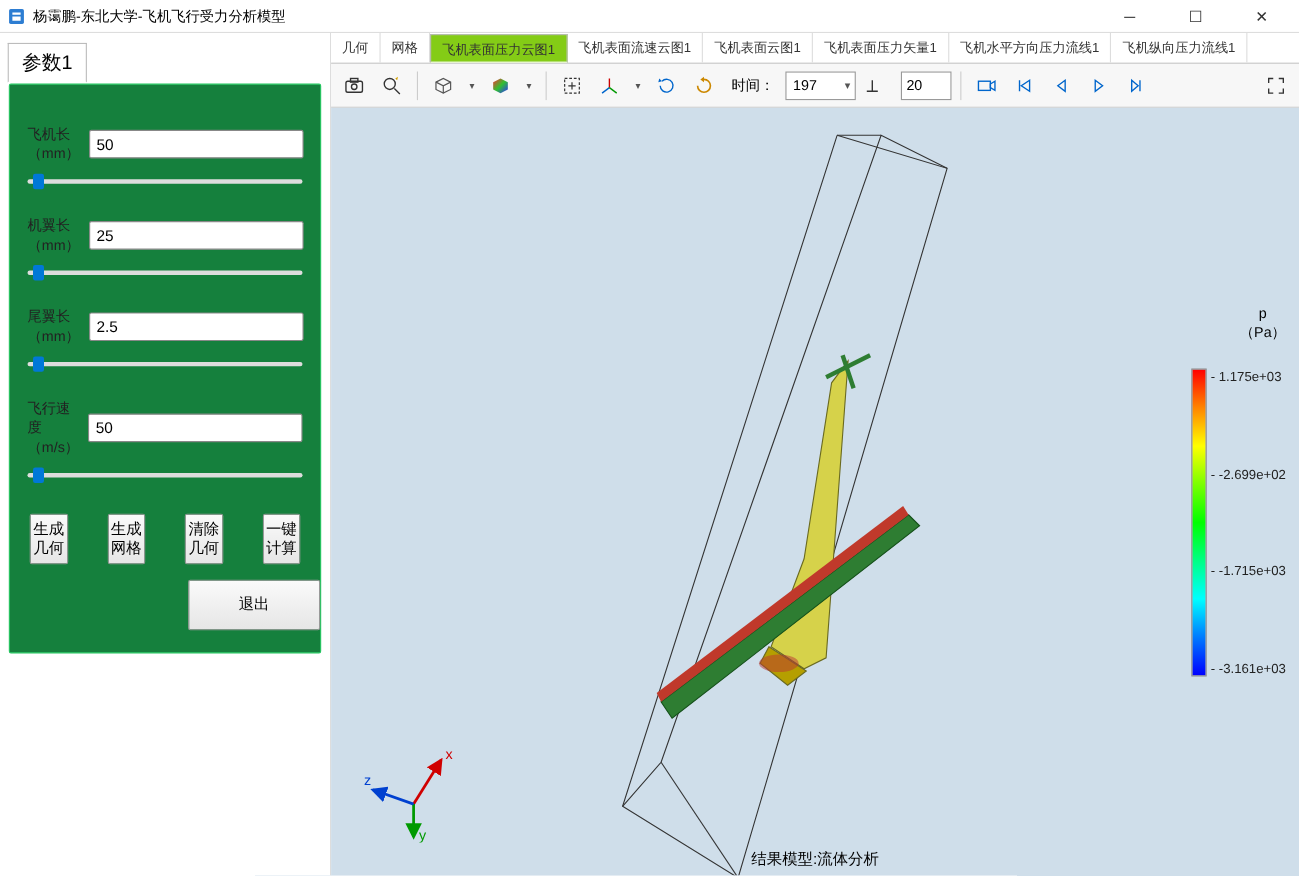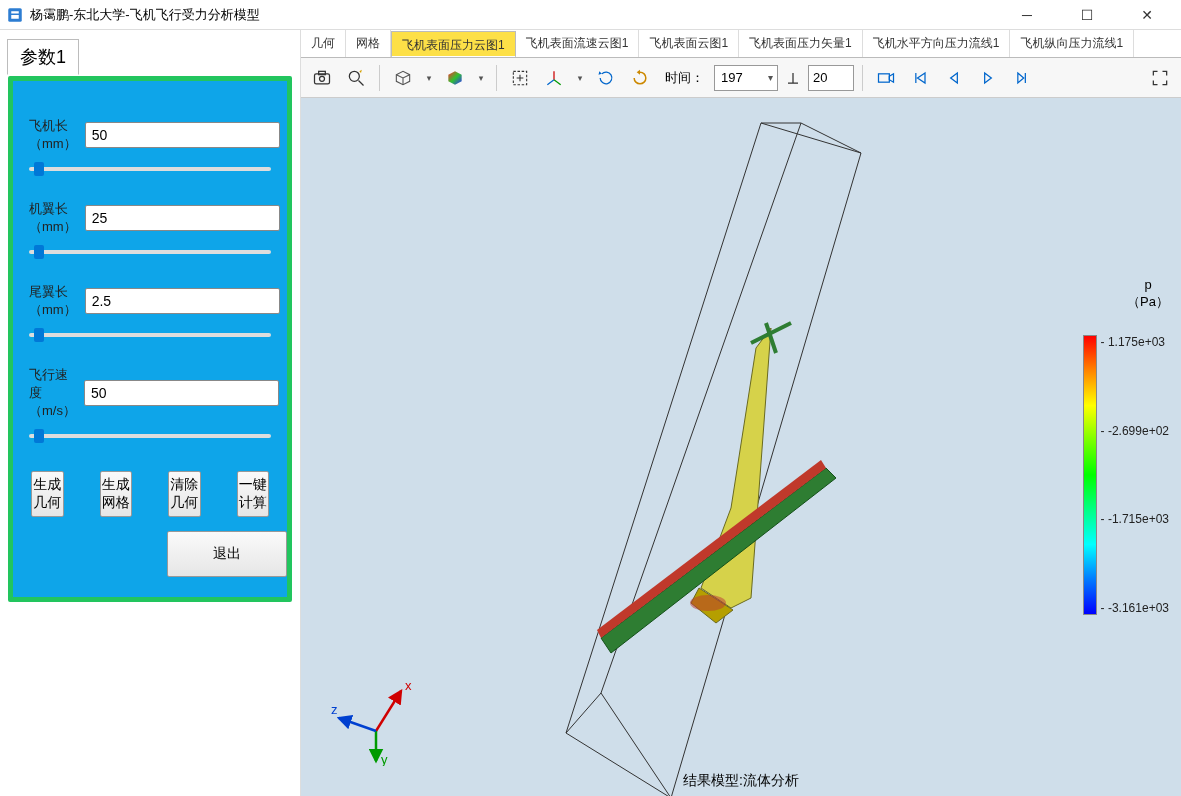--- a/index.html
+++ b/index.html
@@ -9,21 +9,21 @@
 .titlebar { height: 30px; display: flex; align-items: center; padding: 0 6px; border-bottom: 1px solid #ddd; }
 .titlebar .app-icon { width: 18px; height: 18px; margin-right: 6px; display:flex; align-items:center; justify-content:center;}
 .titlebar .title { flex: 1; font-size: 13px; }
 .titlebar .win-btns { display: flex; gap: 20px; margin-right: 8px; }
 .titlebar .win-btn { width: 40px; height: 28px; display:flex; align-items:center; justify-content:center; font-size:14px; color:#333; }
 
 .main { display:flex; height: calc(796px - 30px); }
 
 
 .left { width: 300px; padding: 10px 8px; }
-.param-card { border: 5px solid #22c55e; border-radius: 2px; padding-bottom: 20px; background:#0ea5e9; }
+.param-card { border: 1px solid #22c55e; border-radius: 2px; padding-bottom: 20px; background:#15803d; }
 .param-tab { position: relative; top:-1px; display:inline-block; border:1px solid #bcbcbc; border-bottom:1px solid #fff; padding: 5px 12px; font-size: 18px; background:#fff; margin-left:-1px; }
 .param-body { padding: 10px 16px 0 16px; }
 .field { margin-top: 26px; }
 .field-row { display:flex; align-items:center; gap:8px; }
 .field-label { width: 90px; font-size: 13px; color:#222; }
 .field-input { flex:1; height: 26px; border:1px solid #888; padding: 2px 6px; font-size:14px; border-radius:2px; }
 .slider { width: 100%; margin-top: 6px; }
 .slider input[type=range] { width:100%; -webkit-appearance:none; height:4px; background:#ddd; border-radius:2px; }
 .slider input[type=range]::-webkit-slider-thumb { -webkit-appearance:none; width:10px; height:14px; background:#0078d7; border-radius:2px; }
 
@@ -31,32 +31,32 @@
 .pbtn { height: 46px; border:1px solid #999; background: linear-gradient(#fafafa,#e6e6e6); font-size: 14px; cursor:pointer; border-radius:2px; }
 .exit-row { display:flex; justify-content:flex-end; margin-top:4px; }
 .exit-row .pbtn { width: 120px; }
 
 
 .right { flex:1; display:flex; flex-direction:column; border-left:1px solid #ddd; }
 
 
 .tabs { display:flex; height: 28px; border-bottom:1px solid #bbb; background:#fff; font-size:12px; overflow:hidden;}
 .tab { padding: 5px 10px; border-right:1px solid #ddd; white-space:nowrap; color:#333; cursor:pointer; }
-.tab.active { background:#fde047; border-bottom:2px solid #fff; position:relative; top:1px; border-top:1px solid #bbb; border-left:1px solid #bbb; border-right:1px solid #bbb;text-align:center;}
+.tab.active { background:#84cc16; border-bottom:2px solid #fff; position:relative; top:1px; border-top:1px solid #bbb; border-left:1px solid #bbb; border-right:1px solid #bbb;text-align:center;}
 
 
 .toolbar { display:flex; align-items:center; height: 40px; padding: 2px 6px; gap:4px; border-bottom:1px solid #ccc; background:#f7f7f7;}
 .tbtn { width:30px; height:30px; border:1px solid transparent; display:flex; align-items:center; justify-content:center; border-radius:3px; cursor:pointer; }
 .tbtn svg { width:20px; height:20px; }
 .tdd { width:14px; display:flex; align-items:center; justify-content:center; color:#555; font-size:9px; cursor:pointer;}
 .sep { width:1px; height:26px; background:#ccc; margin:0 4px; }
 .tlabel { font-size:13px; margin: 0 6px; }
 .tsel { height:26px; border:1px solid #999; background:#fff; padding:2px 20px 2px 6px; font-size:13px; min-width:64px; position:relative; display:flex; align-items:center;}
 .tsel::after { content:"▾"; position:absolute; right:4px; font-size:10px; color:#555;}
-.tnum { width:46px; height:26px; border:1px solid #999; padding:2px 4px; font-size:13px; }
+.tnum { width:46px; height:26px; border:1px solid #999; padding:2px 4px; font-size:13px;margin-left:11px; }
 
 
 .viewport { flex:1; position:relative; background:#cfdeea; overflow:hidden; }
 .triad { position:absolute; left:30px; bottom:30px; }
 .result-label { position:absolute; bottom:6px; left:50%; transform:translateX(-50%); font-size:14px; color:#000; }
 
 
 .colorbar { position:absolute; right:12px; top:50%; transform:translateY(-40%); display:flex; gap:6px;align-items:center; }
 .cb-title { position:absolute; right:12px; top: calc(50% - 170px); text-align:center; font-size:13px; line-height:1.3;}
 .cb-grad { width:14px; height:280px; background: linear-gradient(to bottom, #ff0000 0%, #ff8000 12%, #ffff00 25%, #80ff00 37%, #00ff00 50%, #00ff80 62%, #00ffff 75%, #0080ff 87%, #0000ff 100%); border:1px solid #888;}

